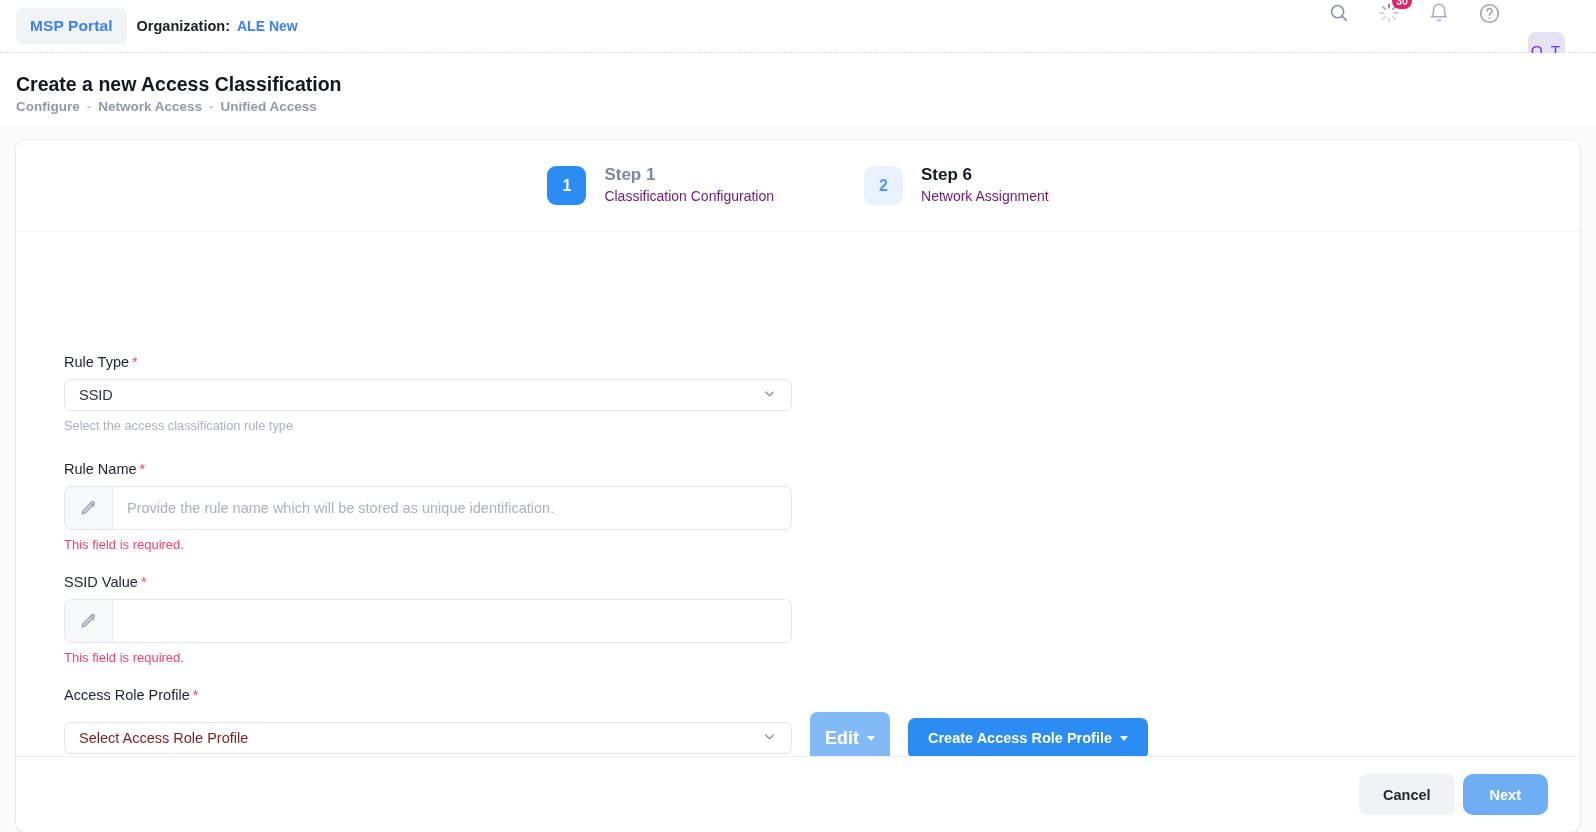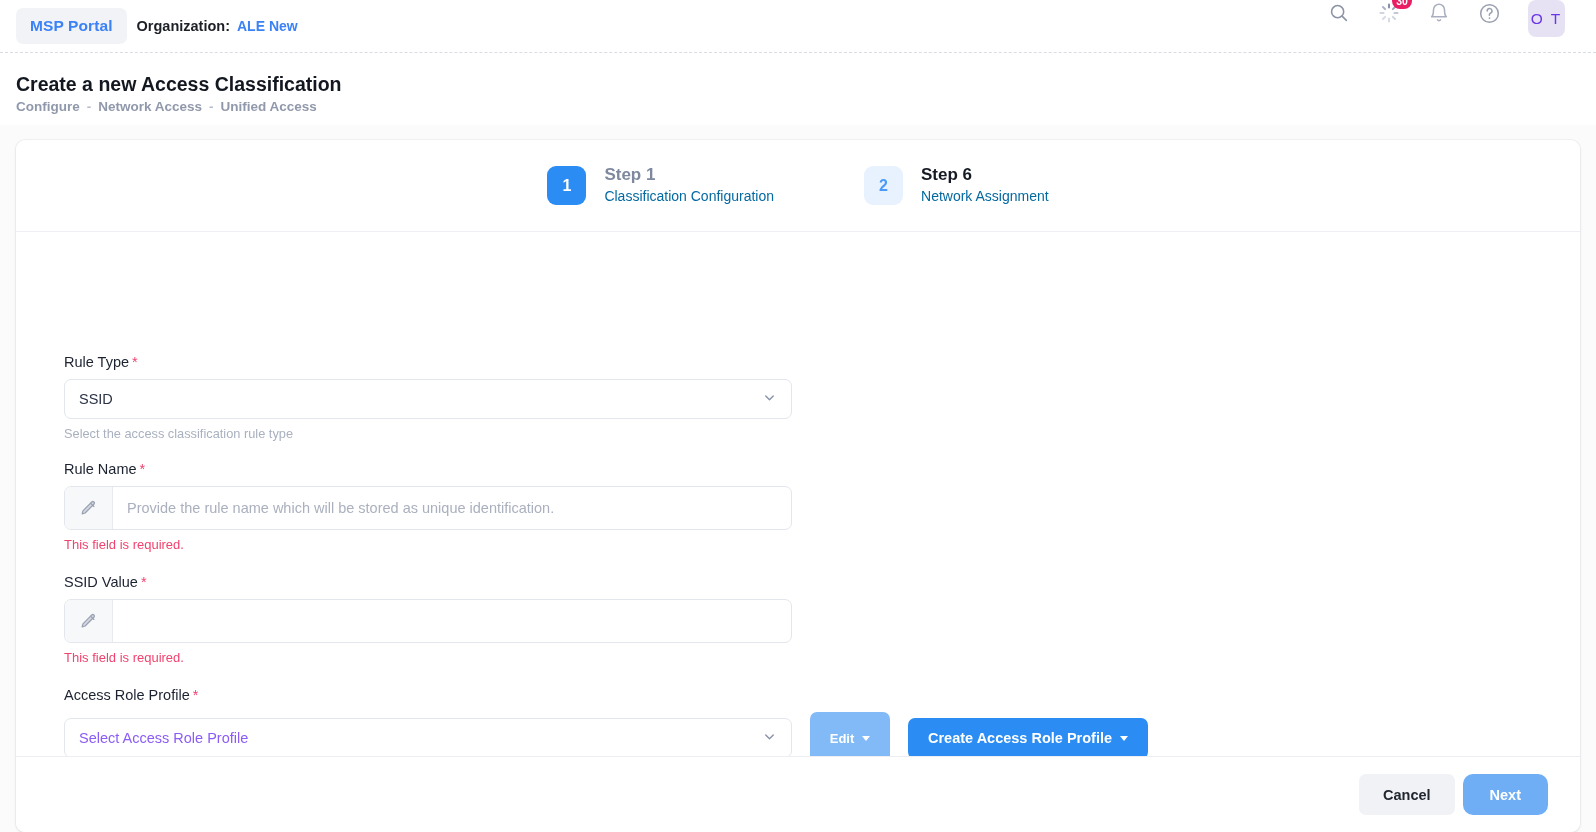--- a/index.html
+++ b/index.html
@@ -43,21 +43,21 @@
     position: absolute; top: -7px; right: -10px;
     background: #e91e63; color: #fff;
     font-size: 10.5px; font-weight: bold;
     border-radius: 9px; min-width: 20px; height: 16px;
     line-height: 16px; text-align: center; padding: 0 4px;
   }
   .avatar {
     width: 37px; height: 37px; border-radius: 8px;
     background: #e6e2f3; color: #6b35e8;
     display: flex; align-items: center; justify-content: center;
-    font-size: 15.5px; letter-spacing: 2px; margin-left: 2px;
+    font-size: 15.5px; letter-spacing: 2px; margin-left: 2px; margin-top: 32px;
   }
 
   
   .pagehead { position: absolute; top: 53px; left: 0; width: 1596px; height: 72px; background: #ffffff; }
   .pagetitle { position: absolute; left: 16px; top: 20px; font-size: 19.5px; font-weight: bold; color: #131720; }
   .breadcrumb { position: absolute; left: 16px; top: 46px; font-size: 13.5px; font-weight: bold; color: #9098ab; display: flex; gap: 7px; }
   .breadcrumb .sep { color: #b6bdcc; }
 
   
   .card {
@@ -72,38 +72,38 @@
   
   .stepper { height: 92px; display: flex; align-items: center; justify-content: center; gap: 90px; border-bottom: 1px solid #edeff3; }
   .step { display: flex; align-items: center; gap: 18px; }
   .step-num { width: 39px; height: 39px; border-radius: 9px; display: flex; align-items: center; justify-content: center; font-size: 16px; font-weight: bold; }
   .step-num.active { background: #2b8cf4; color: #ffffff; }
   .step-num.idle { background: #e8f1fe; color: #4a9bf7; }
   .step-txt { display: flex; flex-direction: column; gap: 4px; }
   .step-title { font-size: 17px; font-weight: bold; line-height: 1.1; }
   .step-title.muted { color: #7e889e; }
   .step-title.dark { color: #151a24; }
-  .step-sub { font-size: 14px; color: #0369a1; line-height: 1.1; }
+  .step-sub { font-size: 14px; color: #701a75; line-height: 1.1; }
 
   
   .formbody { position: relative; height: 524px; padding: 30px 0 0 0; }
   .field { position: absolute; left: 48px; }
   .flabel { font-size: 14.5px; color: #1c2230; margin-bottom: 9px; }
   .req { color: #f0436e; margin-left: 3px; }
   .hint { font-size: 12.8px; color: #a9b0bf; margin-top: 7px; }
   .err { font-size: 13px; color: #f0436e; margin-top: 7px; }
 
   .select-ctl {
-    width: 728px; height: 40px;
+    width: 728px; height: 32px;
     border: 1px solid #e3e6ec; border-radius: 7px; background: #fff;
     display: flex; align-items: center; padding: 0 14px;
     font-size: 14.5px; color: #2b3346;
     position: relative;
   }
-  .select-ctl.ph { color: #8b5cf6; }
+  .select-ctl.ph { color: #7f1d1d; }
   .chev { position: absolute; right: 14px; top: 50%; transform: translateY(-50%); }
 
   .input-group {
     width: 728px; height: 44px;
     border: 1px solid #e3e6ec; border-radius: 7px; background: #fff;
     display: flex; align-items: stretch; overflow: hidden;
   }
   .prefix {
     width: 48px; background: #f7f8fa; border-right: 1px solid #e8eaef;
     display: flex; align-items: center; justify-content: center;
@@ -115,21 +115,21 @@
   }
   .txt-in::placeholder { color: #aab0be; }
 
   .btn {
     border: 0; border-radius: 7px; cursor: pointer;
     font-family: "Liberation Sans", sans-serif;
     font-weight: bold; color: #ffffff;
     display: inline-flex; align-items: center; gap: 8px;
     justify-content: center;
   }
-  .btn-edit { width: 80px; height: 52px; background: #82b9f7; font-size: 13px; }
+  .btn-edit { width: 80px; height: 52px; background: #82b9f7; font-size: 18px; }
   .btn-create { height: 41px; background: #2b8cf4; font-size: 14.5px; padding: 0 20px; }
   .caret { width: 0; height: 0; border-left: 4.5px solid transparent; border-right: 4.5px solid transparent; border-top: 5.5px solid #fff; }
 
   
   .footer {
     position: absolute; left: 0; bottom: 0; width: 1564px; height: 76px;
     border-top: 1px solid #eceef2; background: #fff;
     display: flex; align-items: center; justify-content: flex-end; gap: 8px;
     padding-right: 32px;
   }

